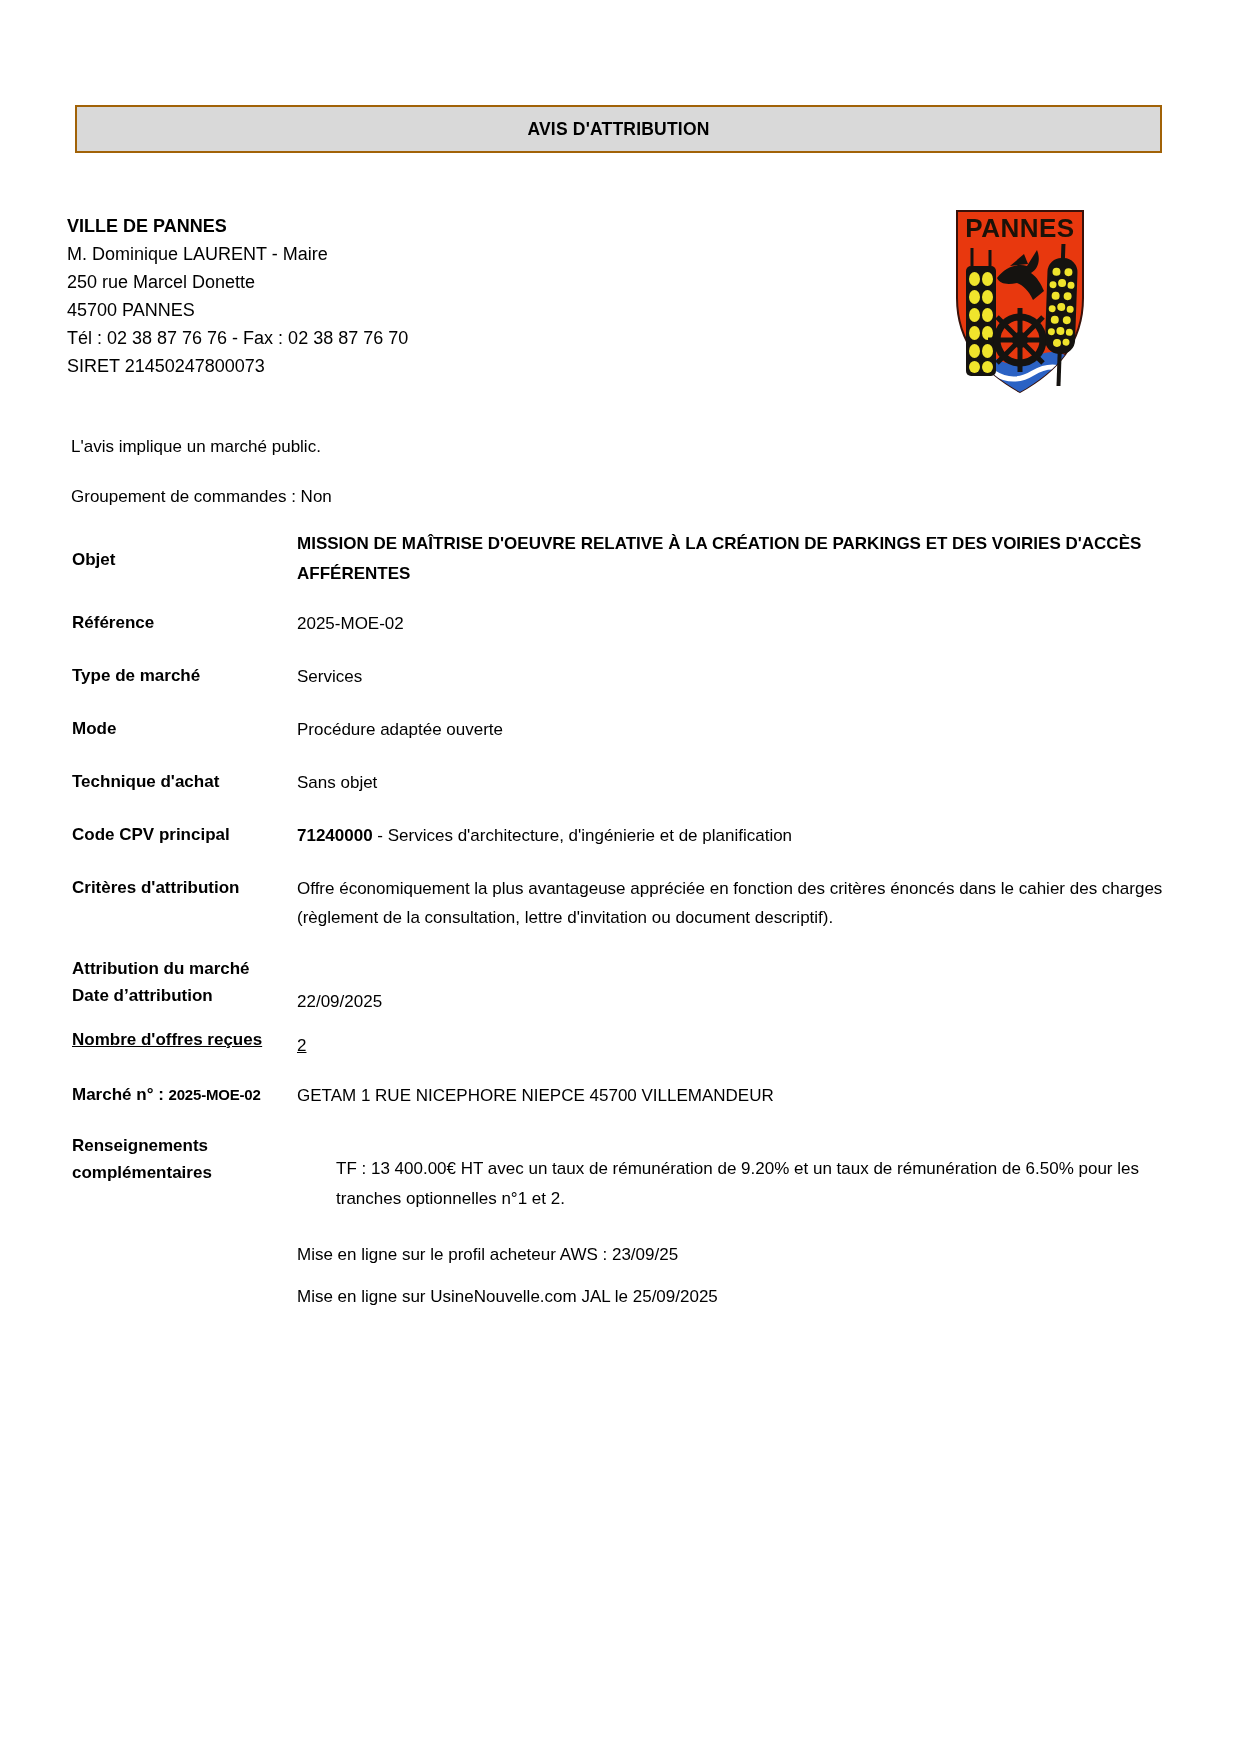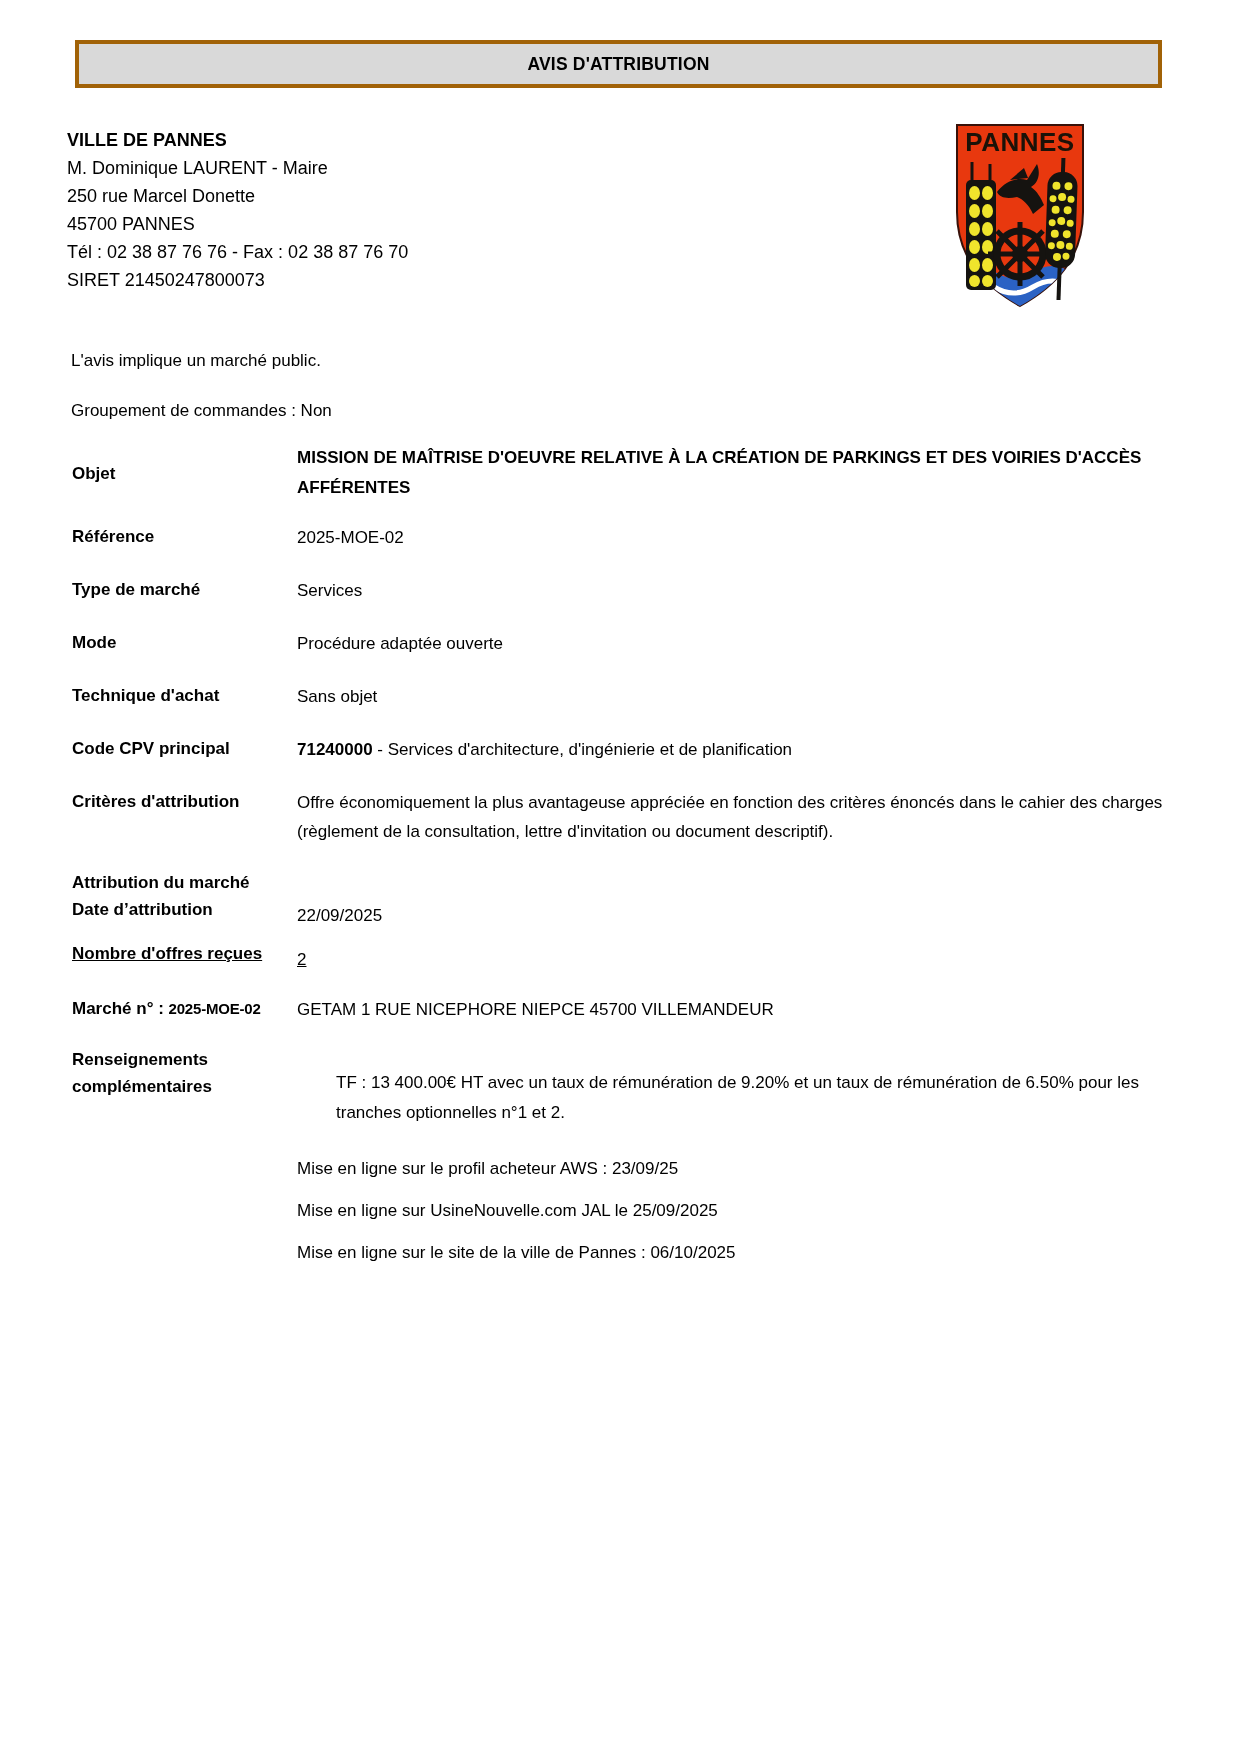--- a/index.html
+++ b/index.html
@@ -14,30 +14,30 @@
     position:relative;
     width:1241px;height:1755px;
     margin:0 auto;
     background:#ffffff;
     font-family:"Liberation Sans", sans-serif;
     font-size:17px;color:#000;
     overflow:hidden;
   }
   .title-box{
     box-sizing:border-box;
-    margin:40px 0 0 75px;
+    margin:105px 0 0 75px;
     width:1087px;height:48px;
     background:var(--header-bg);
-    border:4px solid #a16207;
+    border:2px solid #a16207;
     display:flex;align-items:center;justify-content:center;
     font-weight:700;font-size:17.5px;letter-spacing:.2px;
   }
   .header-row{
     display:flex;
-    margin:38px 0 0 67px;
+    margin:59px 0 0 67px;
     gap:40px;
   }
   .issuer{flex:1;line-height:28px;font-size:18px;}
   .issuer .name{font-weight:700;}
   .logo-wrap{flex:0 0 140px;margin-right:151px;margin-top:-6px;}
   .intro-1{margin:33px 0 8px 71px;line-height:26px;}
   .intro-2{margin:24px 0 0 71px;line-height:26px;}
   .info-table{margin:19px 78px 0 72px;}
   .frow{display:flex;margin-bottom:24px;}
   .frow .lbl{flex:0 0 225px;width:225px;font-weight:700;line-height:27px;padding-right:8px;box-sizing:border-box;}
@@ -217,17 +217,16 @@
     <div class="frow row-pub">
       <div class="lbl"></div>
       <div class="val">Mise en ligne sur le profil acheteur AWS : 23/09/25</div>
     </div>
     <div class="frow row-pub">
       <div class="lbl"></div>
       <div class="val">Mise en ligne sur UsineNouvelle.com JAL le 25/09/2025</div>
     </div>
     <div class="frow row-pub">
       <div class="lbl"></div>
-      <div class="val">Mise en ligne sur le site de la ville de Pannes : 06/10/2025</div>
     </div>
 
   </div>
 </div>
 
 </body></html>

